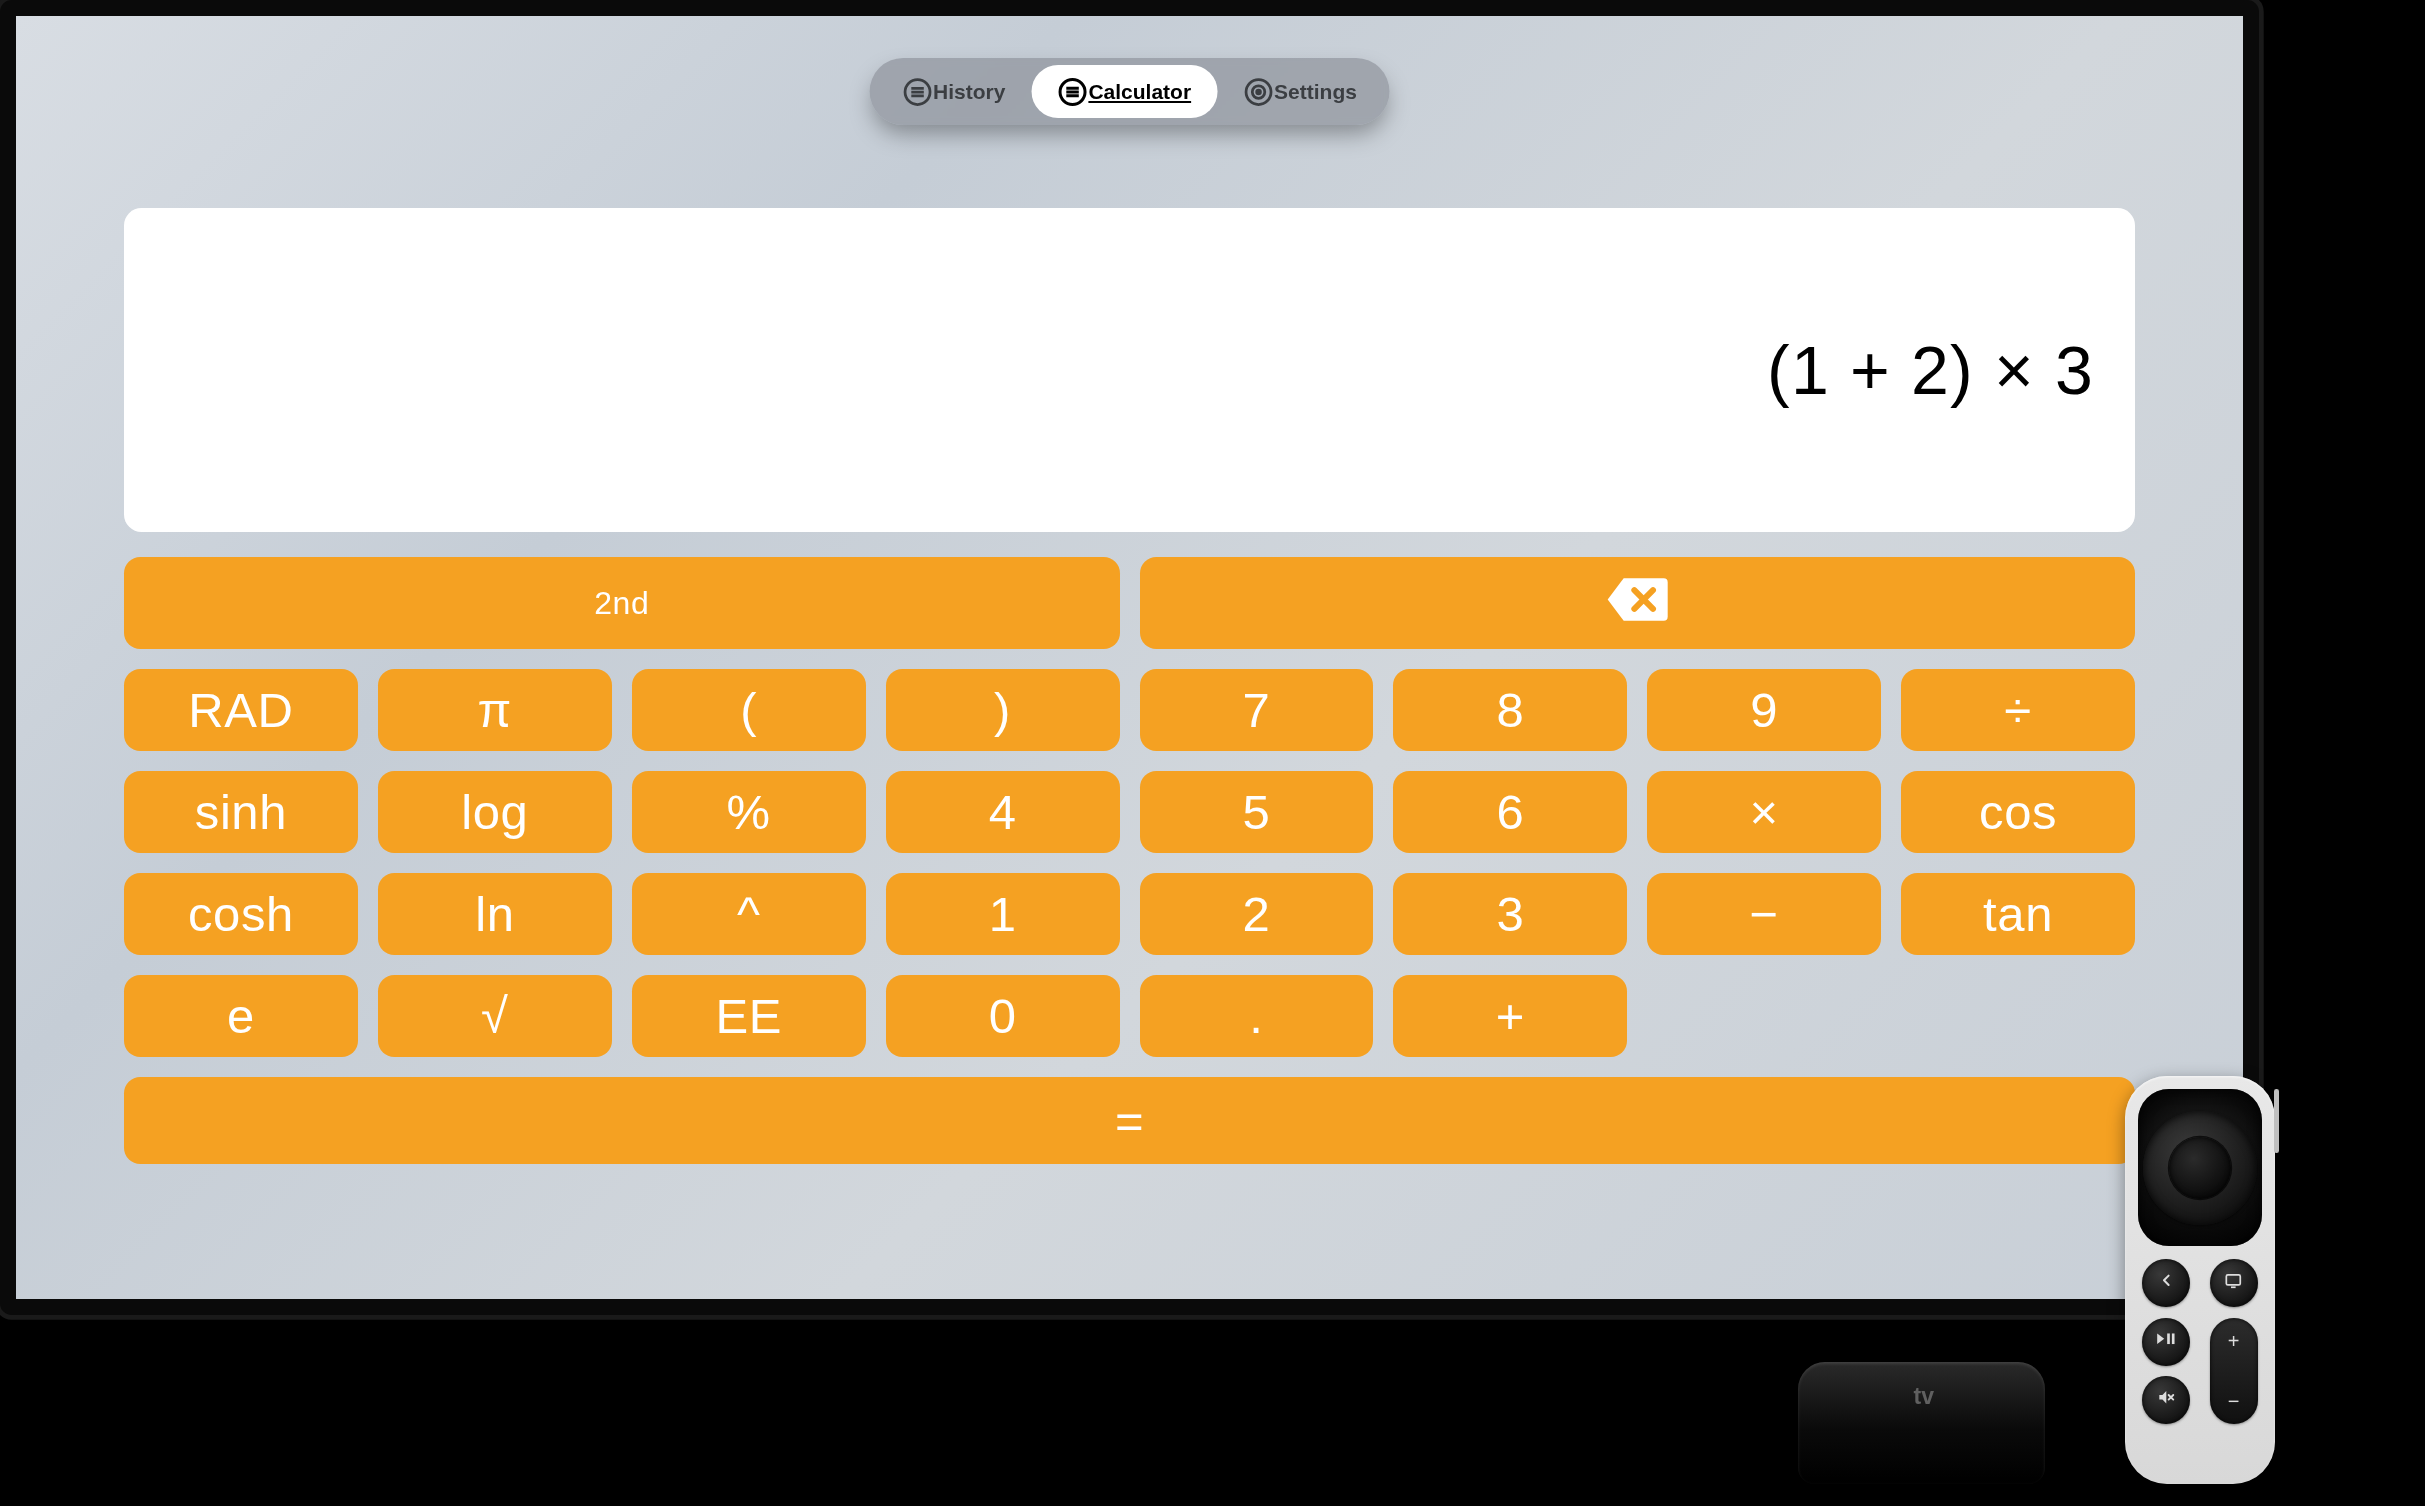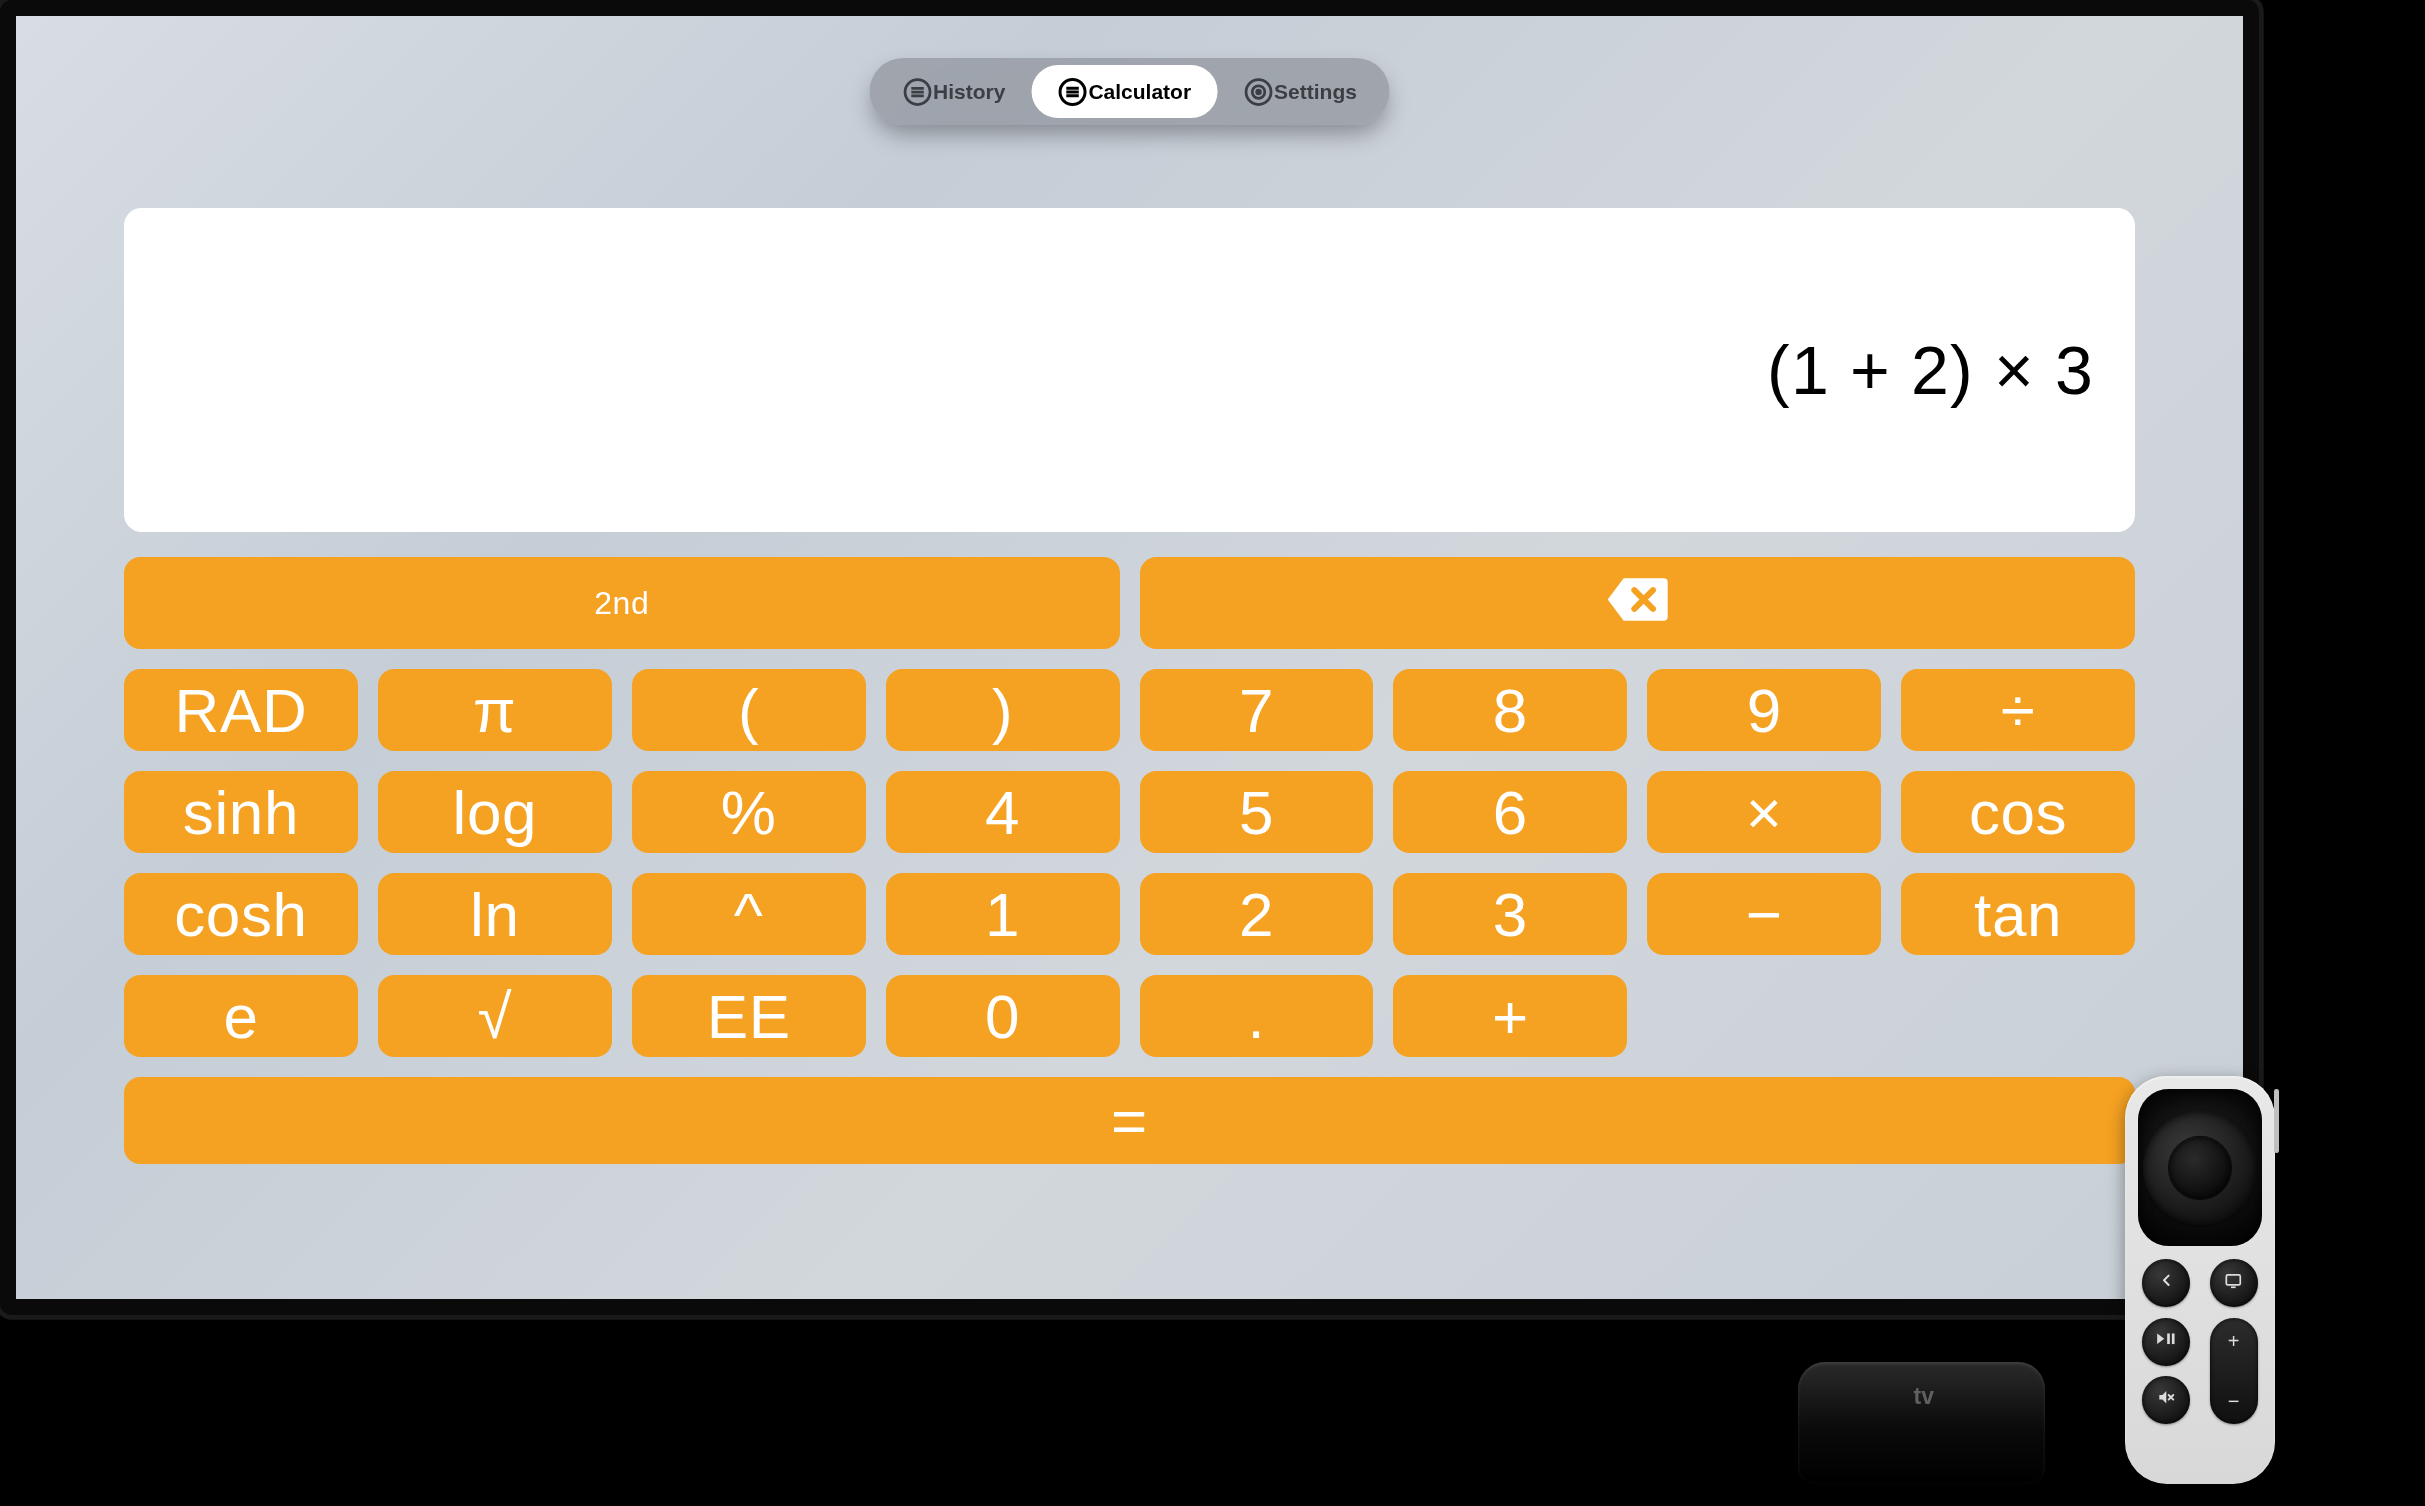--- a/index.html
+++ b/index.html
@@ -61,20 +61,21 @@
       font-size: 21px;
       font-weight: 600;
       color: #3b3e42;
       cursor: pointer;
     }
 
     .tab-item.active {
       background: #fff;
       color: #000;
       font-weight: 700;
+      text-decoration: underline;
     }
 
     .tab-icon {
       width: 30px;
       height: 30px;
       display: flex;
       align-items: center;
       justify-content: center;
     }
 
@@ -112,21 +113,21 @@
       left: 108px;
       right: 108px;
       display: grid;
       grid-template-columns: repeat(8, 1fr);
       gap: 20px 20px;
     }
 
     .key {
       background: #f5a122;
       color: #fff;
-      font-size: 62px;
+      font-size: 49px;
       font-weight: 500;
       border-radius: 16.3px;
       height: 82px;
       display: flex;
       align-items: center;
       justify-content: center;
       cursor: pointer;
       letter-spacing: 0.6px;
     }
 

